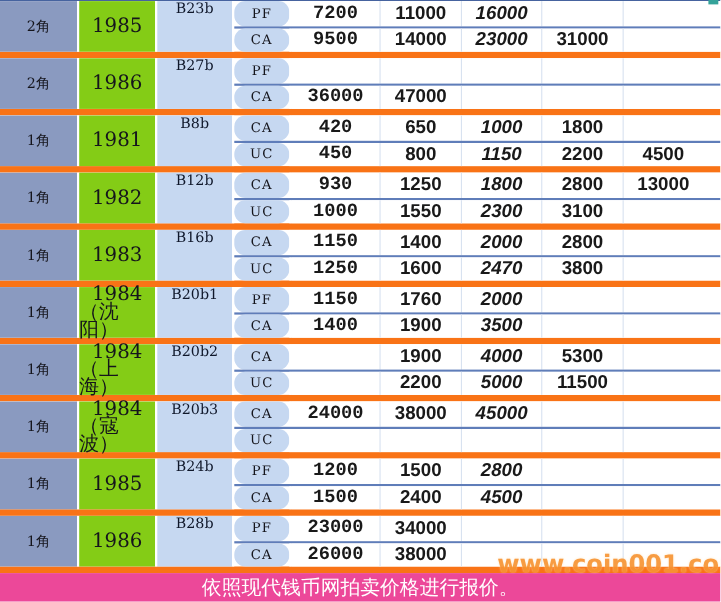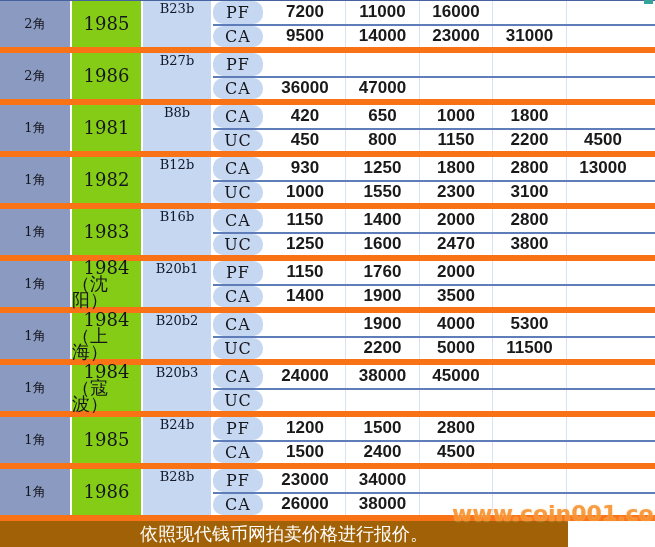--- a/index.html
+++ b/index.html
@@ -36,36 +36,36 @@
     width: 68px; background: #C6D8F1;
     display: flex; justify-content: center;
     font-size: 13px; color: #0f172a;
   }
   .gradeprice { flex: 1; display: flex; flex-direction: column; }
   .subrow { display: flex; height: 24px; }
   .subrow.second { border-top: 2px solid #5F7DB9; }
   .grade-cell {
     width: 50px; background: #C6D8F1;
     display: flex; align-items: center; justify-content: center;
-    font-size: 16px; letter-spacing: 1px; color: #15151c; border-radius: 10px;
+    font-size: 12px; letter-spacing: 1px; color: #15151c; border-radius: 10px;
   }
   .price-area { flex: 1; display: flex; background: #ffffff; }
   .price-cell {
     display: flex; align-items: center; justify-content: center;
     font-family: "Liberation Sans", sans-serif;
     font-size: 17px; font-weight: 700; color: #191919;
   }
-  .pc0 { width: 80px; }
+  .pc0 { width: 80px; font-family: Liberation Mono, monospace; }
   .pc1 { width: 74px; border-left: 1px solid #D8E2F0; }
-  .pc2 { width: 73px; border-left: 1px solid #D8E2F0; }
+  .pc2 { width: 73px; border-left: 1px solid #D8E2F0; font-style: italic; }
   .pc3 { width: 74px; border-left: 1px solid #D8E2F0; }
   .pc4 { width: 73px; border-left: 1px solid #D8E2F0; }
   .footer {
-    width: 568px; height: 26px;
-    background: #a16207;
+    width: 655px; height: 26px;
+    background: #ec4899;
     display: flex; align-items: center; justify-content: center;
     color: #ffffff; font-size: 18px;
     font-family: "DejaVu Sans", sans-serif;
   }
   .watermark {
     position: absolute;
     left: 452px; top: 501px;
     font-family: "DejaVu Sans", sans-serif;
     font-weight: 700; font-style: normal;
     font-size: 22px; letter-spacing: 0px;

